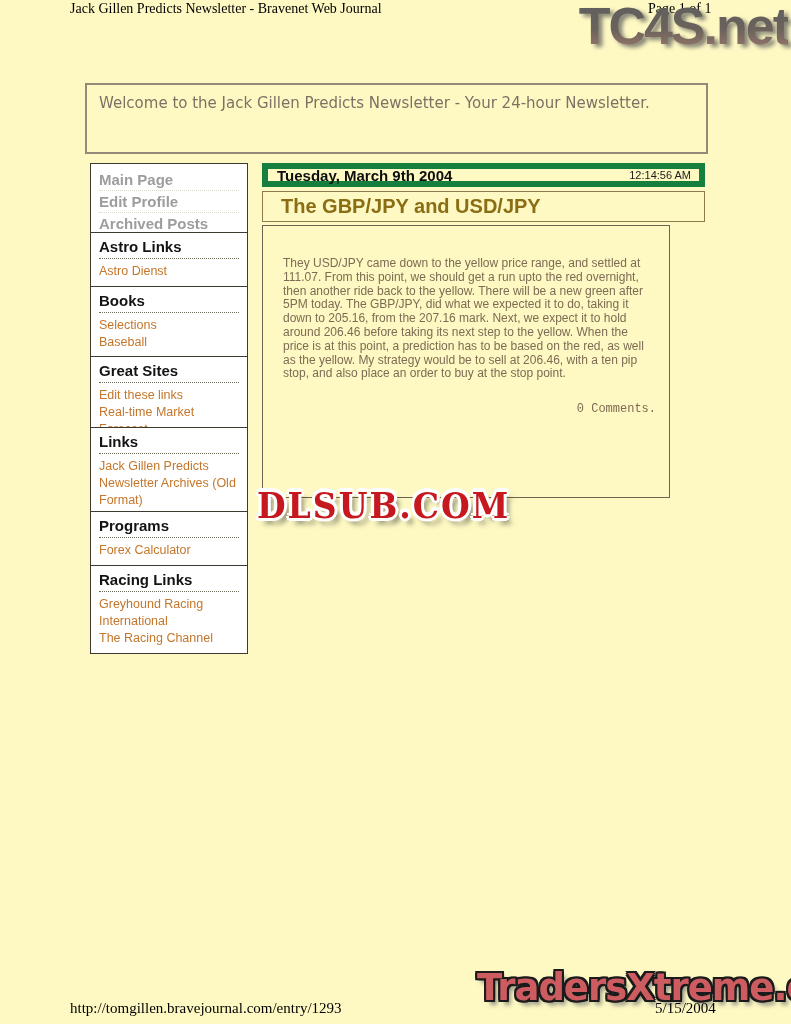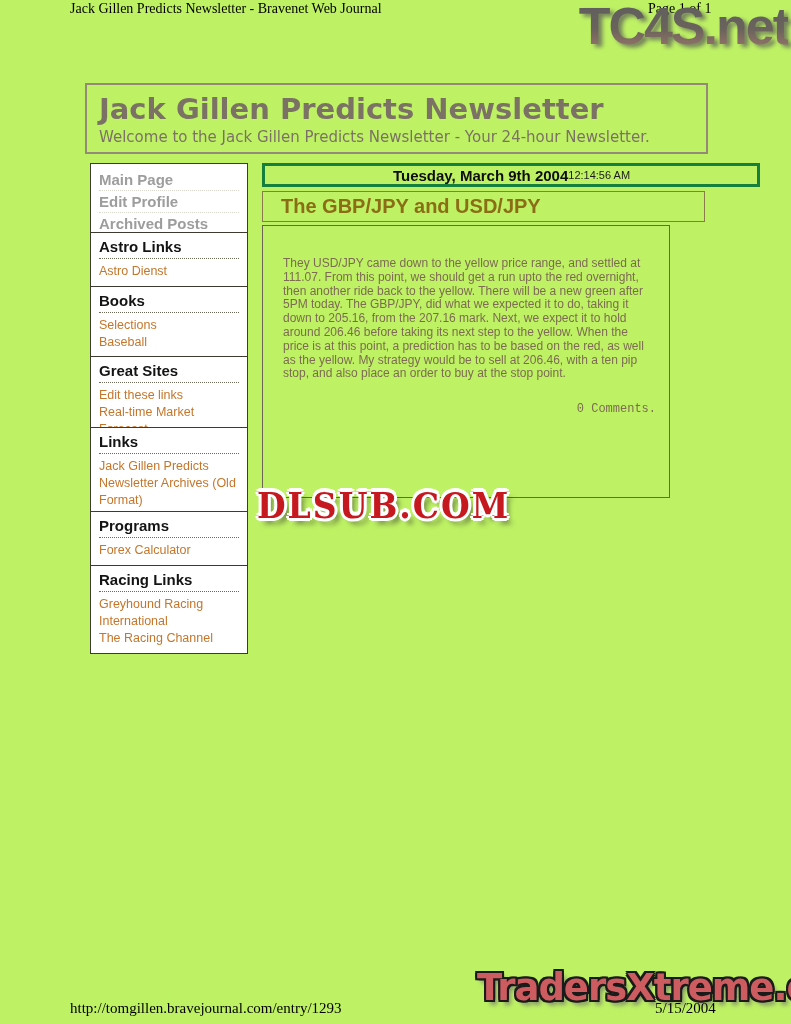--- a/index.html
+++ b/index.html
@@ -1,16 +1,16 @@
 <!DOCTYPE html>
 <html><head>
 <meta charset="utf-8">
 <style>
   html,body{margin:0;padding:0;background:#fff;}
-  .page{position:relative;width:791px;height:1024px;background:#bef264;overflow:hidden;
+  .page{position:relative;width:791px;height:1024px;background:#fef9c3;overflow:hidden;
         font-family:"Liberation Sans",sans-serif;}
 
   
   .print-title{position:absolute;left:70px;top:1px;font:14px "Liberation Serif",serif;color:#000;}
   .print-page{position:absolute;left:648px;top:1px;font:14px "Liberation Serif",serif;color:#000;}
   .footer-url{position:absolute;left:70px;top:1000px;font:15px "Liberation Serif",serif;color:#000;}
   .footer-date{position:absolute;left:655px;top:1000px;font:15px "Liberation Serif",serif;color:#000;}
 
   
   .tc4s{position:absolute;right:3px;top:0px;font-family:"Liberation Sans",sans-serif;
@@ -29,22 +29,22 @@
   .side-box{position:absolute;left:90px;width:158px;box-sizing:border-box;background:#fff;
             border:1px solid #3d3a31;padding:5px 8px 6px 8px;}
   .side-head{font-size:15px;font-weight:700;color:#141414;padding-bottom:3px;
              border-bottom:1px dotted #6b6b5a;margin-bottom:4px;}
   .side-link{display:block;font-size:12.5px;color:#c4762b;line-height:17px;text-decoration:none;cursor:pointer;}
   .nav-item{display:block;font-size:15px;font-weight:700;color:#9d9d9d;line-height:15px;
             padding:3px 0 3px 0;border-bottom:1px dotted #d8d8cc;cursor:pointer;}
   .nav-item:last-child{border-bottom:none;}
 
   
-  .entry-datebar{position:absolute;left:262px;top:163px;width:498px;height:24px;box-sizing:border-box;
-                 border:3px solid #15803d;display:flex;justify-content:center;align-items:center;
+  .entry-datebar{position:absolute;left:262px;top:163px;width:443px;height:24px;box-sizing:border-box;
+                 border:6px solid #15803d;display:flex;justify-content:space-between;align-items:center;
                  padding:0 8px 0 9px;}
   .entry-date{font-size:15px;font-weight:700;color:#0d0d0d;}
   .entry-time{font-size:11px;color:#1c1c1c;}
   .entry-titlebox{position:absolute;left:262px;top:191px;width:443px;height:31px;box-sizing:border-box;
                   border:1px solid #8b7a4e;display:flex;align-items:center;padding-left:18px;}
   .entry-title{font-size:20px;font-weight:700;color:#8a6d15;}
   .entry-body{position:absolute;left:262px;top:225px;width:408px;height:273px;box-sizing:border-box;
               border:1px solid #6e6253;padding:31px 13px 0 20px;
               color:#7d6b53;font-size:12px;line-height:13.8px;}
   .entry-body p{margin:0;}
@@ -69,21 +69,20 @@
 </head>
 <body>
 
 <div class="page">
 
   <div class="print-title">Jack Gillen Predicts Newsletter - Bravenet Web Journal</div>
   <div class="print-page">Page 1 of 1</div>
   <div class="tc4s">TC4S.net</div>
 
   <div class="masthead">
-    <div class="masthead-title">Jack Gillen Predicts Newsletter</div>
     <div class="masthead-sub">Welcome to the Jack Gillen Predicts Newsletter - Your 24-hour Newsletter.</div>
   </div>
 
   <div class="side-box" style="top:163px;">
     <span class="nav-item">Main Page</span>
     <span class="nav-item">Edit Profile</span>
     <span class="nav-item">Archived Posts</span>
   </div>
 
   <div class="side-box" style="top:232px;">

